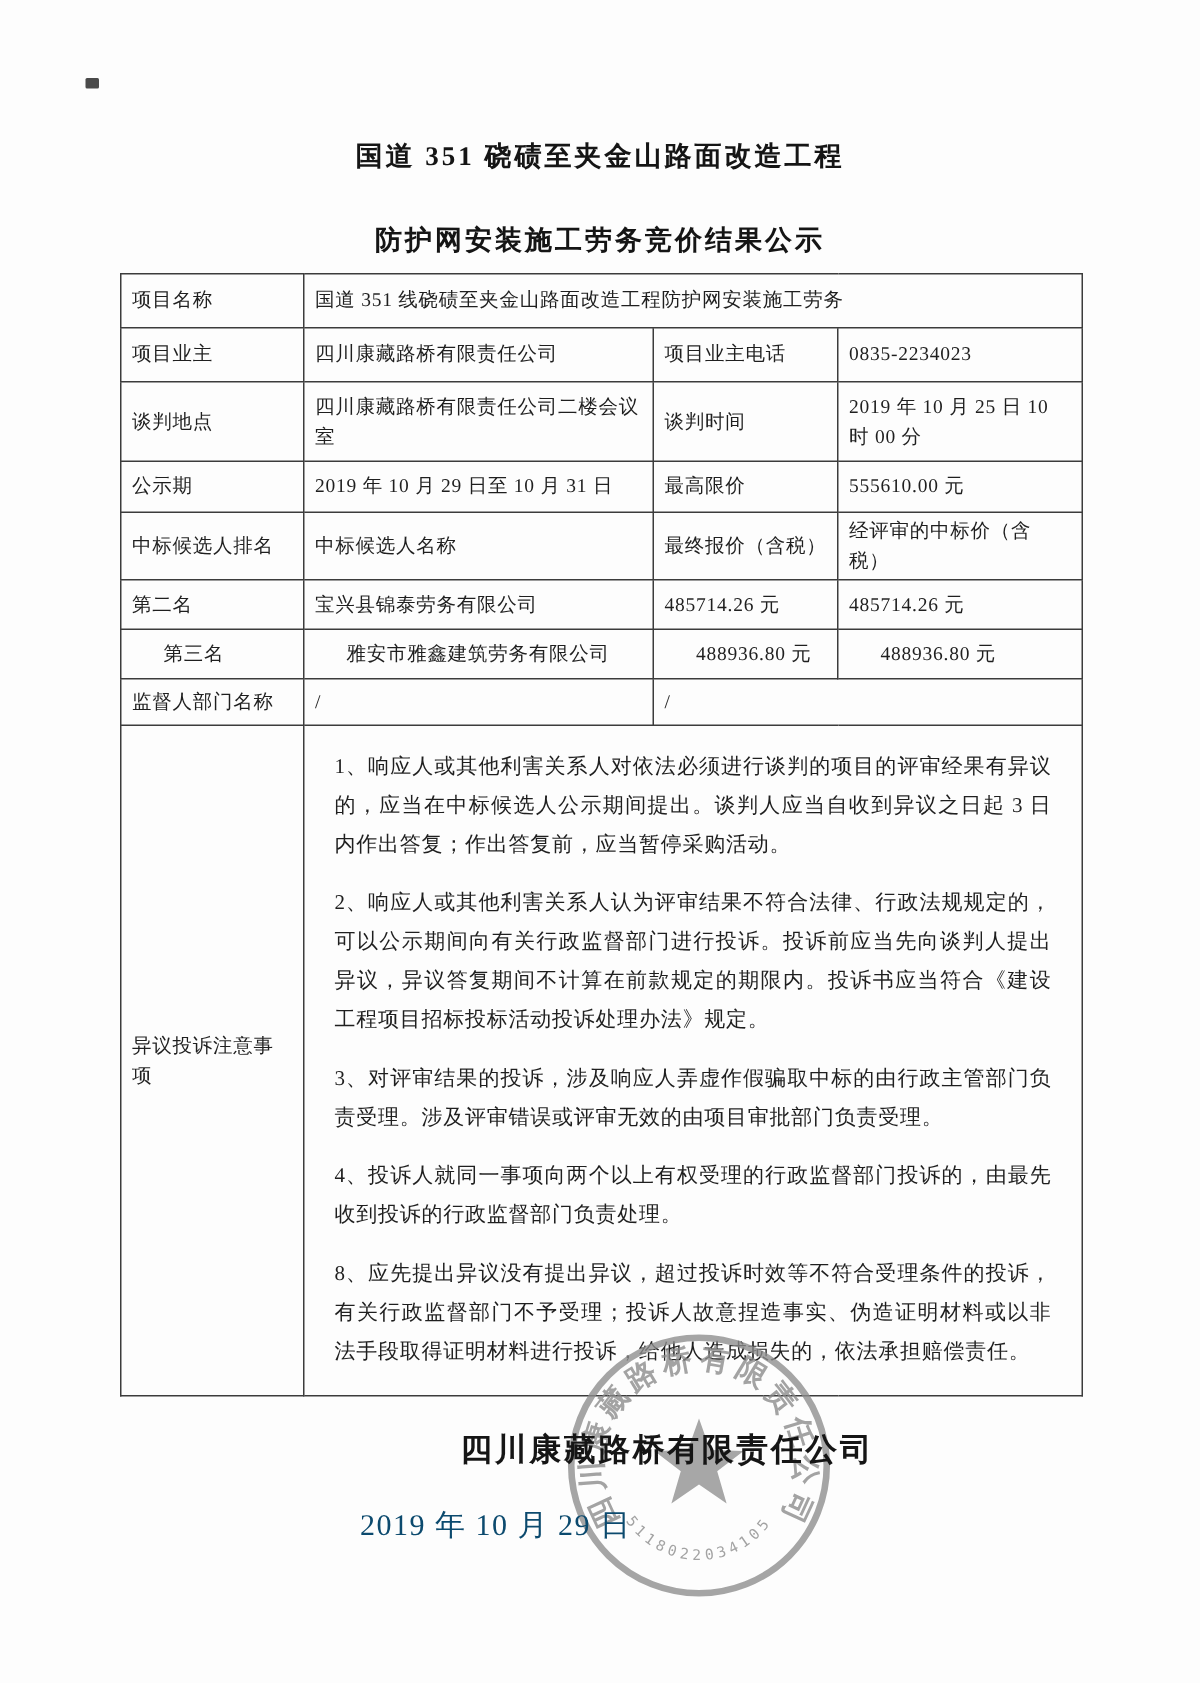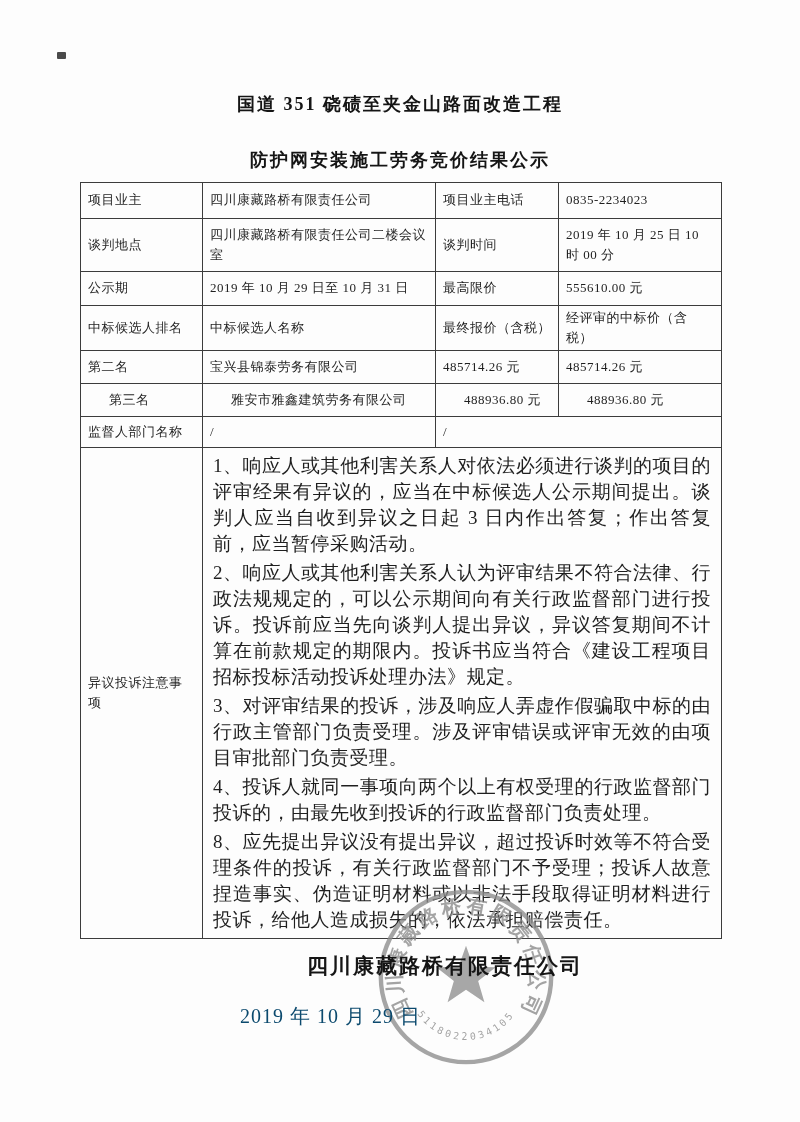--- a/index.html
+++ b/index.html
@@ -38,21 +38,21 @@
   tr.r4 td{height:29px;}
   tr.r5 td{height:27px;}
   tr.r6 td{height:29px;}
   tr.r7 td{height:28px;}
   tr.r8 td{height:28px;padding-left:28px;}
   tr.r9 td{height:25px;}
   tr.r10 td{height:26px;}
   tr.r11 td{height:378px;vertical-align:middle;}
   td.obj-label{letter-spacing:3px;line-height:26px;}
   td.obj-body{vertical-align:top;padding-top:6px;}
-  td.obj-body p{margin:3px;line-height:26px;font-size:19px;text-align:justify;}
+  td.obj-body p{margin:13px;line-height:26px;font-size:14px;text-align:justify;}
   .footer-company{
     position:absolute;left:240px;top:952px;width:410px;text-align:center;
     font-size:21px;font-weight:bold;letter-spacing:2px;color:#151515;z-index:3;
   }
   .footer-date{
     position:absolute;left:240px;top:1003px;width:410px;text-align:left;
     font-size:20px;letter-spacing:1px;color:#0c4a6e;z-index:3;
   }
   .seal{position:absolute;left:373px;top:884px;width:186px;height:186px;z-index:1;opacity:0.78;}
 </style>
@@ -67,20 +67,24 @@
   <div class="title l2">防护网安装施工劳务竞价结果公示</div>
 
   <table class="doc">
     <colgroup>
       <col style="width:122px">
         <col style="width:233px">
         <col style="width:123px">
         <col style="width:163px">
     </colgroup>
     <tbody>
+      <tr class="r1">
+        <td class="lab">项目名称</td>
+        <td colspan="3">国道 351 线硗碛至夹金山路面改造工程防护网安装施工劳务</td>
+      </tr>
       <tr class="r2">
         <td class="lab">项目业主</td>
         <td>四川康藏路桥有限责任公司</td>
         <td class="lab">项目业主电话</td>
         <td>0835-2234023</td>
       </tr>
       <tr class="r3">
         <td class="lab">谈判地点</td>
         <td>四川康藏路桥有限责任公司二楼会议室</td>
         <td class="lab">谈判时间</td>

